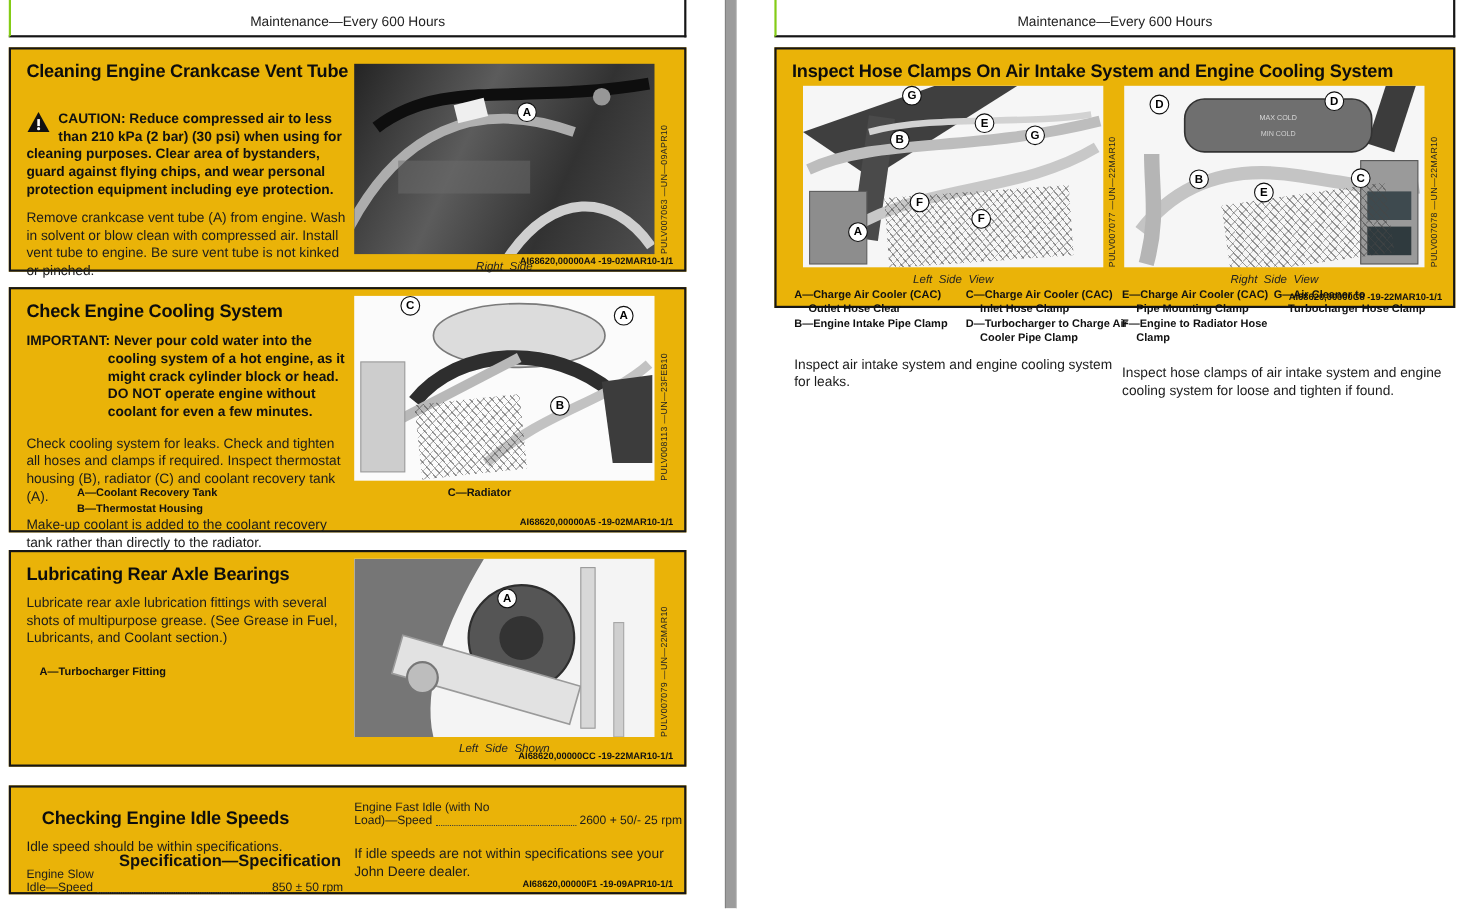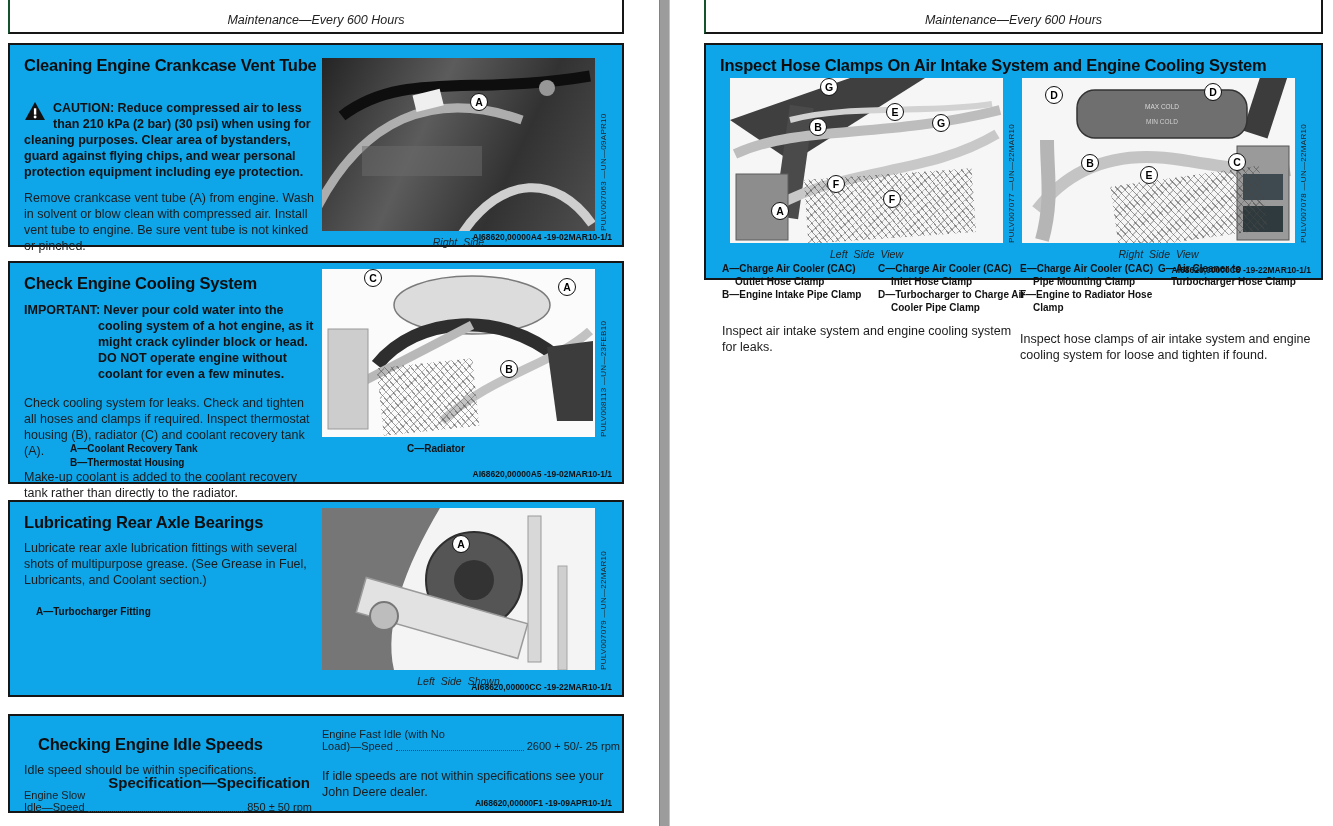--- a/index.html
+++ b/index.html
@@ -3,24 +3,24 @@
 <meta charset="utf-8">
 <style>
   html,body{margin:0;padding:0;background:#fff}
   .canvas{position:relative;width:1333px;height:826px;background:#fff;overflow:hidden;
           font-family:"Liberation Sans",sans-serif;color:#1a1a1a}
   .gutter{position:absolute;left:659px;top:0;width:11px;height:826px;background:#9c9c9c;
           border-left:1px solid #828282;border-right:1px solid #c2c2c2;box-sizing:border-box}
   .page{position:absolute;top:0}
   .page-left{left:8px;width:616px}
   .page-right{left:704px;width:619px}
-  .running-head{height:34px;border-left:2px solid #14532d;border-right:2px solid #161616;
+  .running-head{height:34px;border-left:2px solid #84cc16;border-right:2px solid #161616;
           border-bottom:2px solid #161616;box-sizing:border-box;display:flex;align-items:flex-end;
-          justify-content:center;padding-bottom:5px;font-style:italic;font-size:12.5px;color:#222}
-  .box{position:relative;border:2px solid #161616;box-sizing:border-box;background:#0ea5e9}
+          justify-content:center;padding-bottom:5px;font-size:12.5px;color:#222}
+  .box{position:relative;border:2px solid #161616;box-sizing:border-box;background:#eab308}
   .box h2{font-size:16.5px;font-weight:bold;color:#0d0d0d;margin:11px 0 0 14px;letter-spacing:-0.2px}
   .text-col{width:308px;padding-left:14px;box-sizing:border-box}
   p.body{font-size:12.5px;line-height:16px;margin:10px 0 0 0;color:#1c1c1c}
   .caution{margin-top:25px;font-weight:bold;font-size:12.5px;line-height:16px;color:#111}
   .caution .warn{float:left;margin:1px 7px 2px 0}
   .important{margin-top:9px;font-weight:bold;font-size:12.5px;line-height:16px;color:#111;
           padding-left:74px;text-indent:-74px}
   .legend{font-size:10px;font-weight:bold;line-height:12.5px;color:#111}
   .legend div{padding-left:13px;text-indent:-13px;margin-bottom:1px}
   .fig{position:absolute;width:273px}
@@ -221,21 +221,21 @@
         <span class="callout" style="left:23px;top:8px">D</span>
         <span class="callout" style="left:182px;top:5px">D</span>
         <span class="callout" style="left:59px;top:76px">B</span>
         <span class="callout" style="left:118px;top:88px">E</span>
         <span class="callout" style="left:206px;top:75px">C</span>
         <span class="vcode" style="left:277px;top:165px">PULV007078 —UN—22MAR10</span>
         <figcaption class="figcap">Right Side View</figcaption>
       </figure>
 
       <div class="legend abs" style="left:16px;top:218px;width:152px">
-        <div>A—Charge Air Cooler (CAC) Outlet Hose Clamp</div>
+        <div>A—Charge Air Cooler (CAC) Outlet Hose Clear</div>
         <div>B—Engine Intake Pipe Clamp</div>
       </div>
       <div class="legend abs" style="left:172px;top:218px;width:152px">
         <div>C—Charge Air Cooler (CAC) Inlet Hose Clamp</div>
         <div>D—Turbocharger to Charge Air Cooler Pipe Clamp</div>
       </div>
       <div class="legend abs" style="left:314px;top:218px;width:148px">
         <div>E—Charge Air Cooler (CAC) Pipe Mounting Clamp</div>
         <div>F—Engine to Radiator Hose Clamp</div>
       </div>

